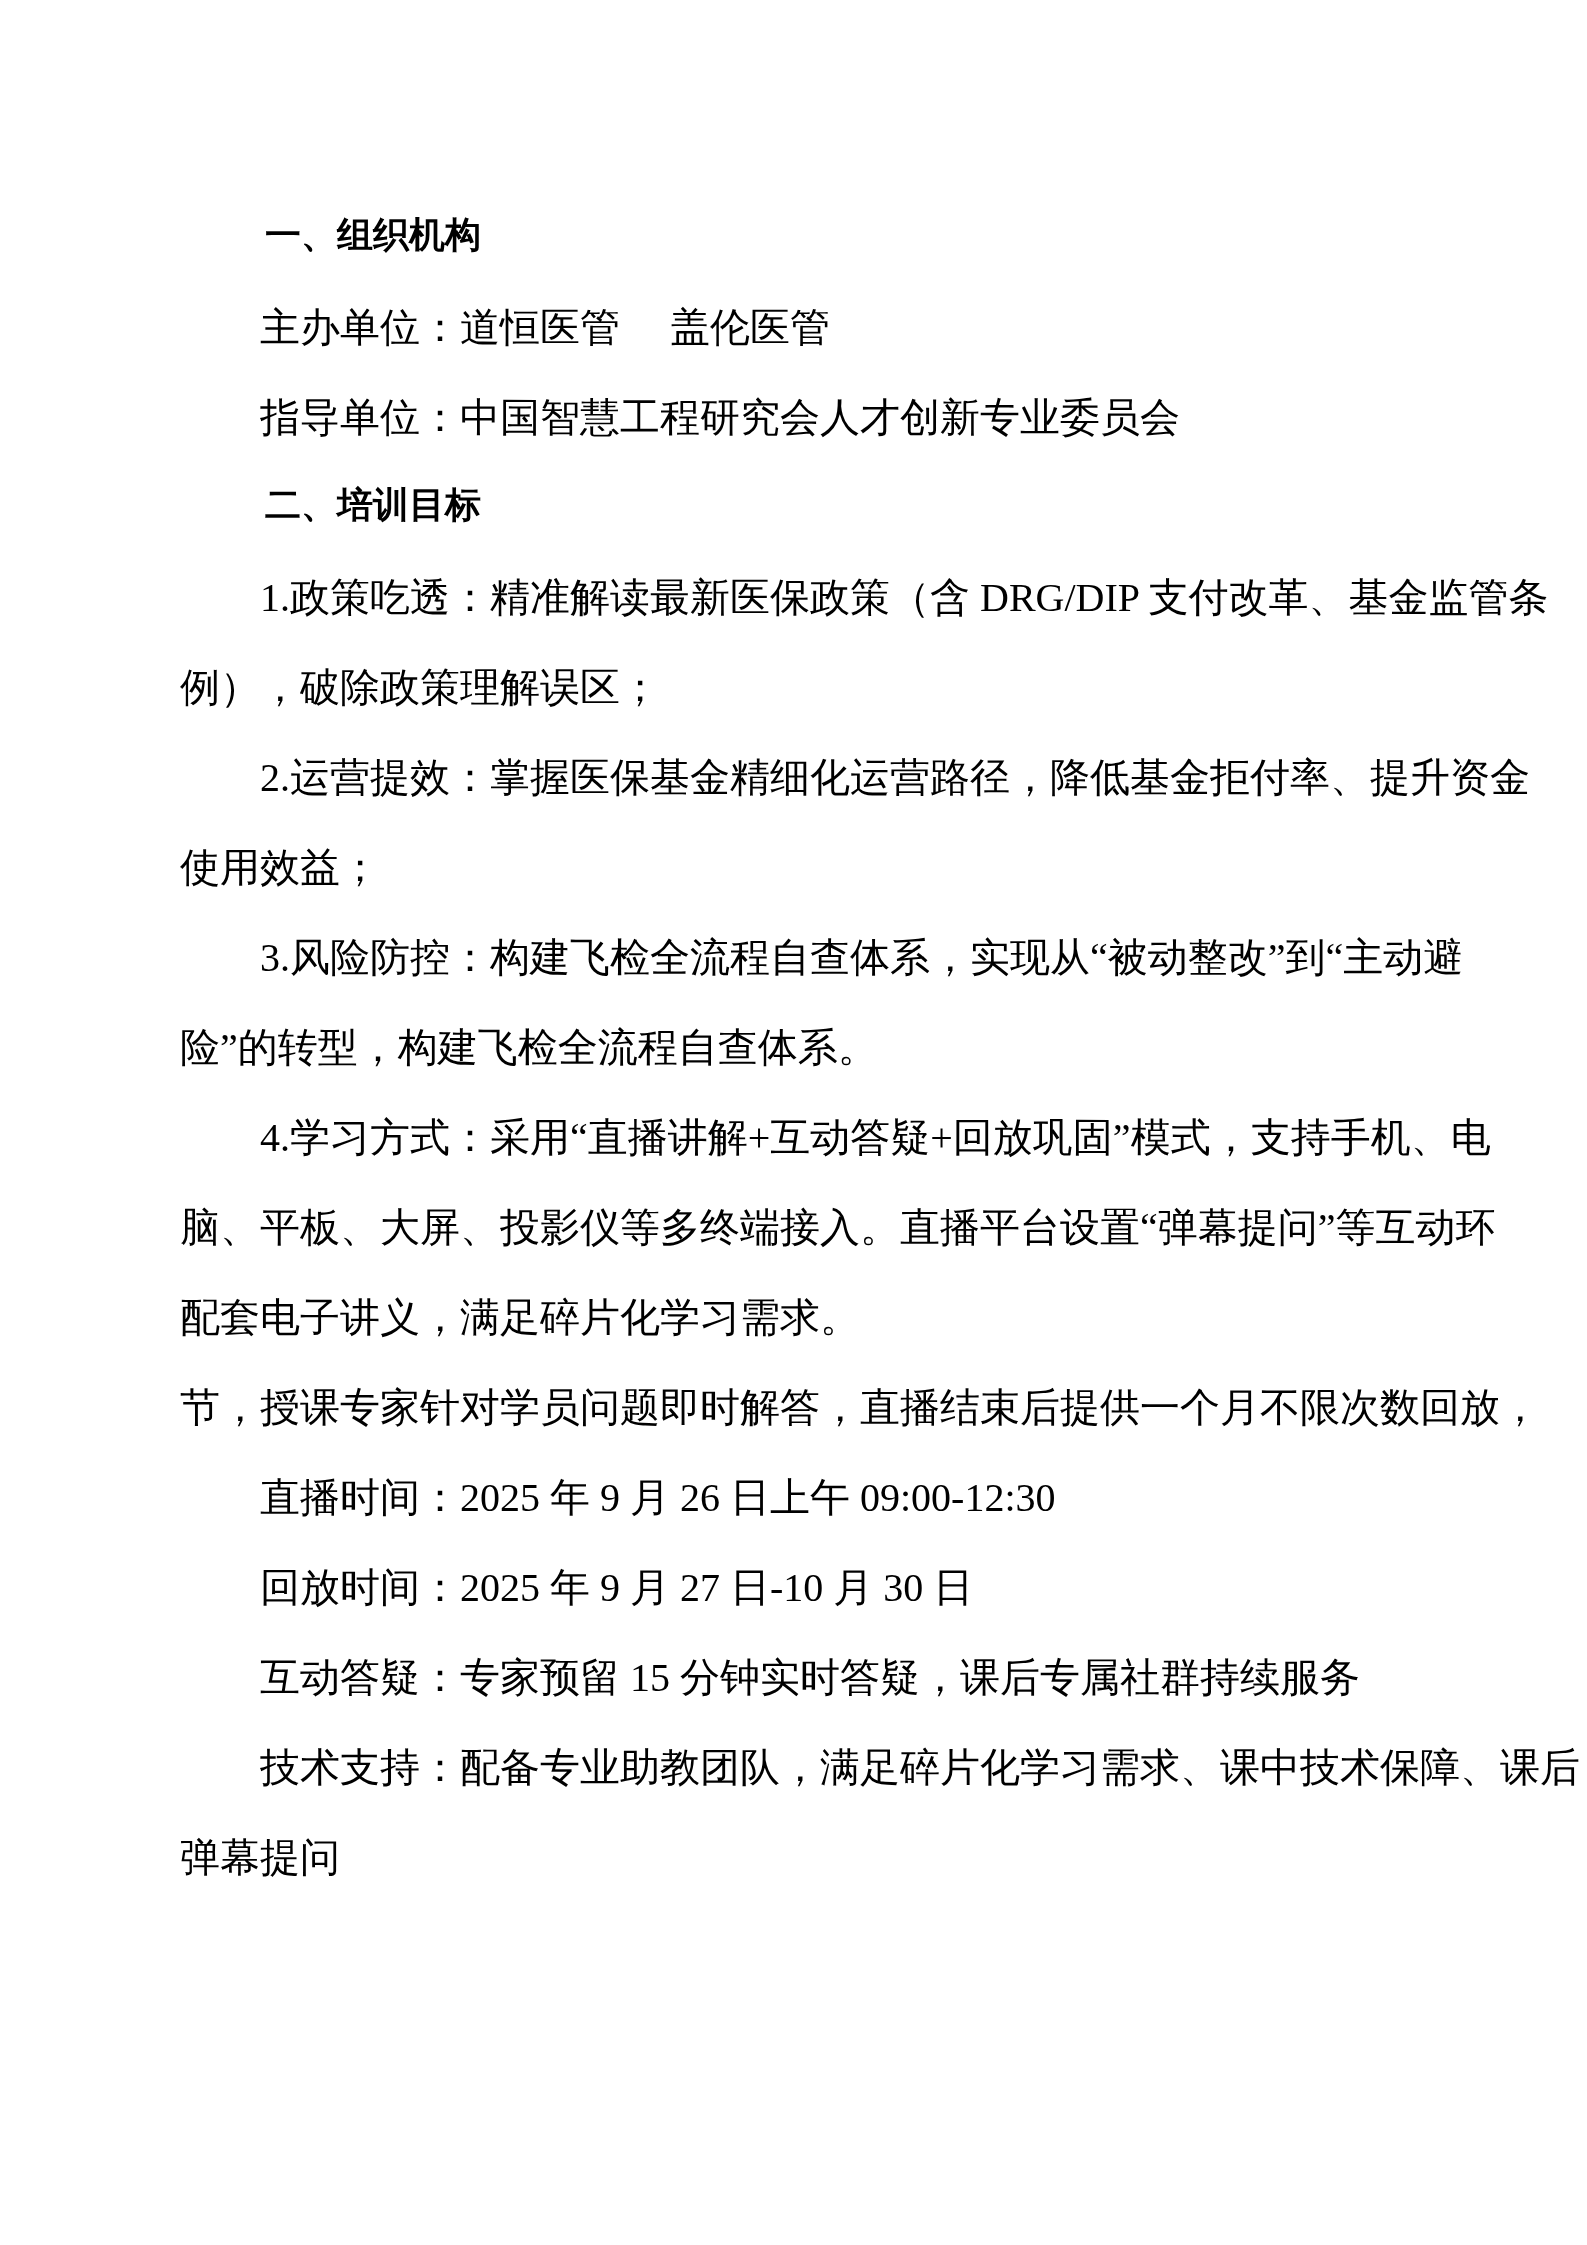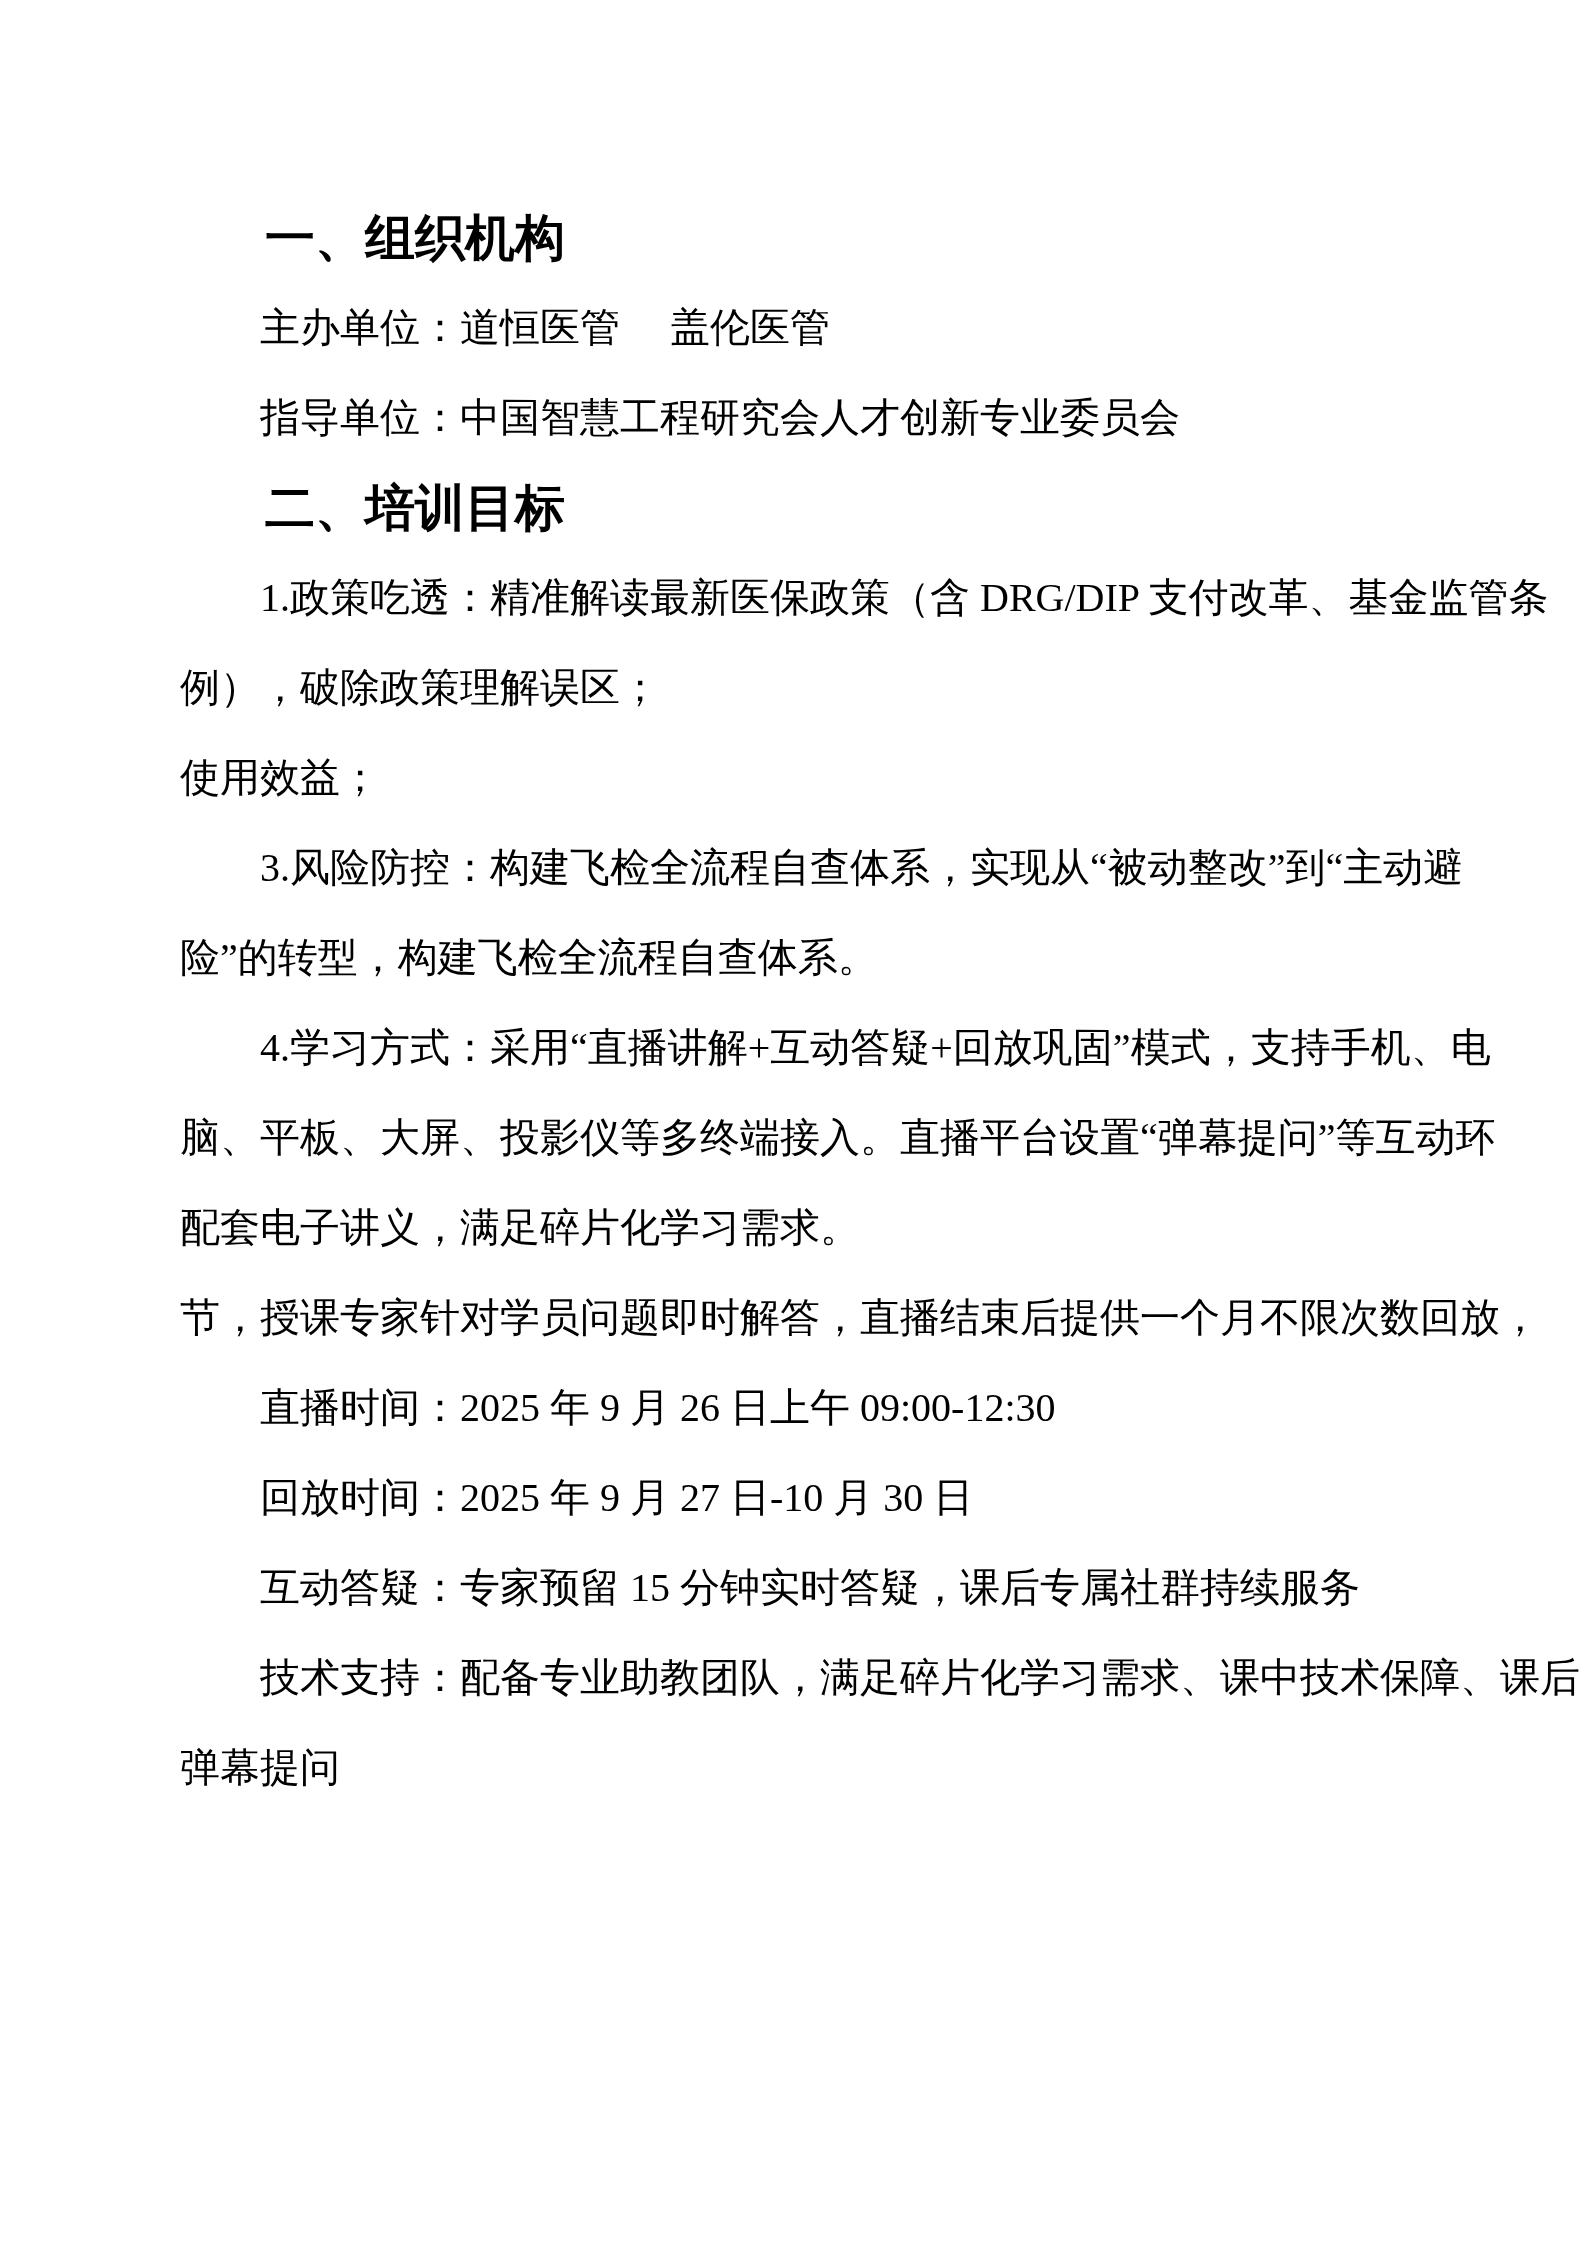--- a/index.html
+++ b/index.html
@@ -26,23 +26,23 @@
   }
   
   .ind { padding-left: 80px; }
   
   .jl {
     text-align: justify;
     text-align-last: justify;
   }
   
   .hd {
-    font-family: Liberation Serif, serif;
+    font-family: Liberation Mono, monospace;
     font-weight: 700;
-    font-size: 50px;
+    font-size: 36px;
     line-height: 90px;
     padding-left: 85px;
     white-space: pre;
   }
 </style>
 </head>
 <body>
 
 <div class="page">
 
@@ -51,20 +51,21 @@
   <div class="ln ind">主办单位：道恒医管　 盖伦医管</div>
 
   <div class="ln ind">指导单位：中国智慧工程研究会人才创新专业委员会</div>
 
   <div class="hd">二、培训目标</div>
 
   <div class="ln ind jl">1.政策吃透：精准解读最新医保政策（含 DRG/DIP 支付改革、基金监管条</div>
 
   <div class="ln">例），破除政策理解误区；</div>
 
+  <div class="ln ind jl">2.运营提效：掌握医保基金精细化运营路径，降低基金拒付率、提升资金</div>
 
   <div class="ln">使用效益；</div>
 
   <div class="ln ind jl">3.风险防控：构建飞检全流程自查体系，实现从“被动整改”到“主动避</div>
 
   <div class="ln">险”的转型，构建飞检全流程自查体系。</div>
 
   <div class="ln ind jl">4.学习方式：采用“直播讲解+互动答疑+回放巩固”模式，支持手机、电</div>
 
   <div class="ln jl">脑、平板、大屏、投影仪等多终端接入。直播平台设置“弹幕提问”等互动环</div>

